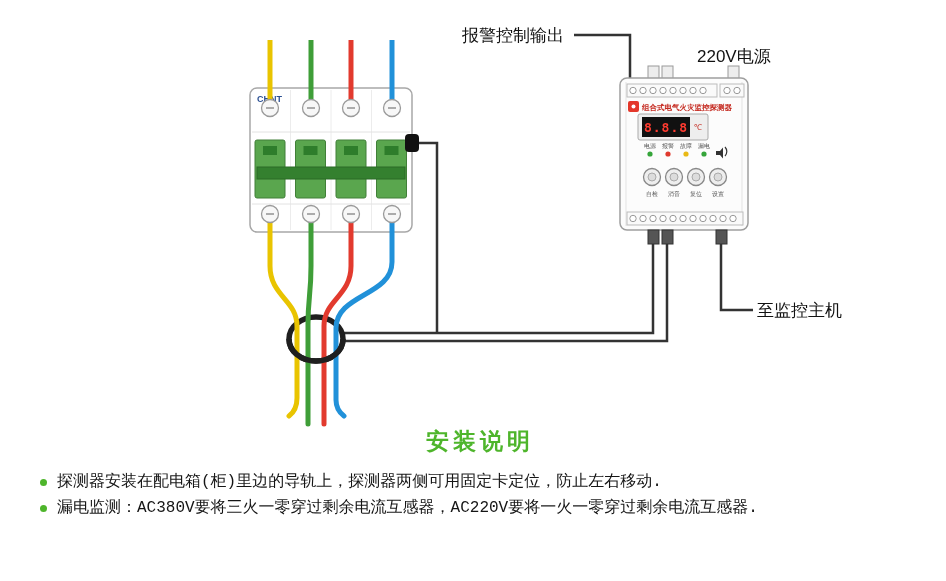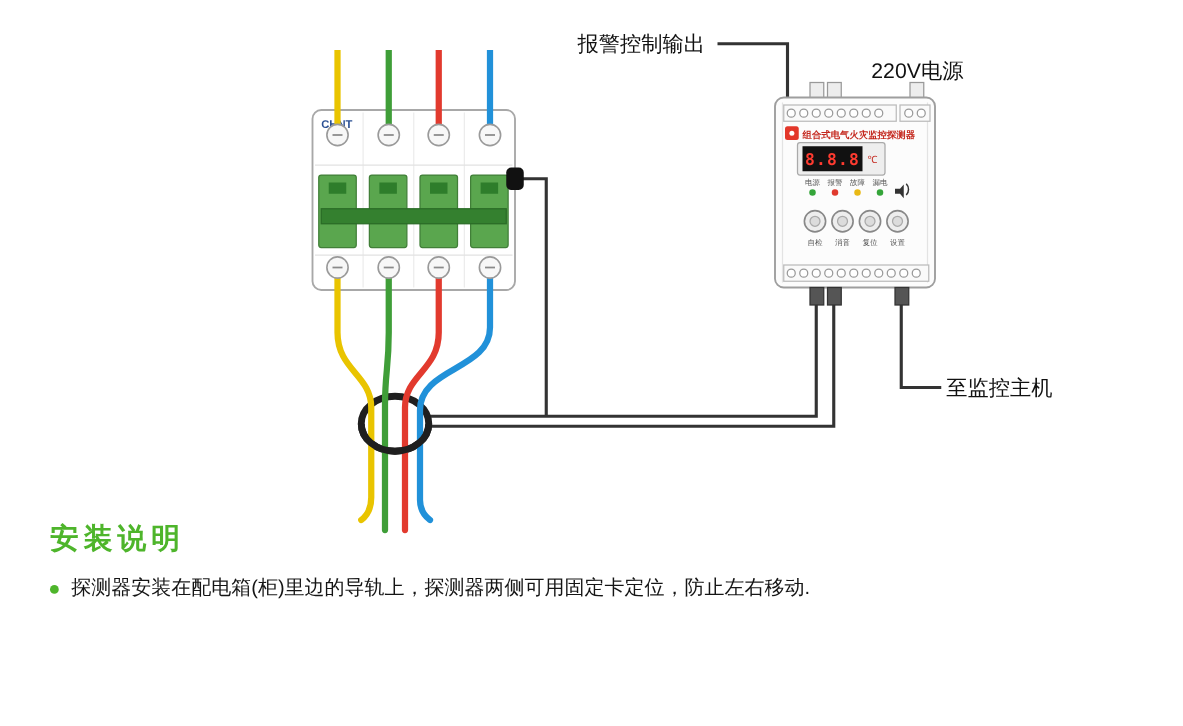--- a/index.html
+++ b/index.html
@@ -1,23 +1,23 @@
 <!DOCTYPE html>
 <html><head>
 <meta charset="utf-8">
 <style>
   html,body{margin:0;padding:0;background:#fff;}
   .canvas{position:relative;width:946px;height:581px;background:#fff;overflow:hidden;
           font-family:"Liberation Sans",sans-serif;}
   .diagram-svg{position:absolute;left:0;top:0;}
-  .instructions{position:absolute;left:40px;top:415px;width:880px;}
+  .instructions{position:absolute;left:40px;top:426px;width:880px;text-align:center;}
   .instructions h2{margin:0 0 12px 0;font-size:23px;font-weight:bold;color:#4eb52b;
                    letter-spacing:4px;font-family:"Liberation Sans",sans-serif;}
   .instructions ul{list-style:none;margin:0;padding:0;}
-  .instructions li{display:flex;align-items:flex-start;font-family:Liberation Sans, sans-serif;
+  .instructions li{display:flex;align-items:flex-start;font-family:Liberation Mono, monospace;
                    font-size:16px;color:#151515;line-height:26px;}
   .bullet-dot{width:7px;height:7px;border-radius:50%;background:#4eb52b;margin:10px 10px 0 0;flex:none;}
   svg text{font-family:"Liberation Sans",sans-serif;}
   .seg-digits{font-family:"DejaVu Sans Mono",monospace;font-weight:bold;letter-spacing:1px;}
 </style>
 </head>
 <body>
 
 <div class="canvas">
 
@@ -179,16 +179,20 @@
   <text x="757" y="316" font-size="17" fill="#111">至监控主机</text>
 </svg>
 
 <div class="instructions">
   <h2>安装说明</h2>
   <ul>
     <li>
       <span class="bullet-dot"></span>
       <span>探测器安装在配电箱(柜)里边的导轨上，探测器两侧可用固定卡定位，防止左右移动.</span>
     </li>
+    <li>
+      <span class="bullet-dot"></span>
+      <span>漏电监测：AC380V要将三火一零穿过剩余电流互感器，AC220V要将一火一零穿过剩余电流互感器.</span>
+    </li>
   </ul>
 </div>
 
 </div>
 
 </body></html>

